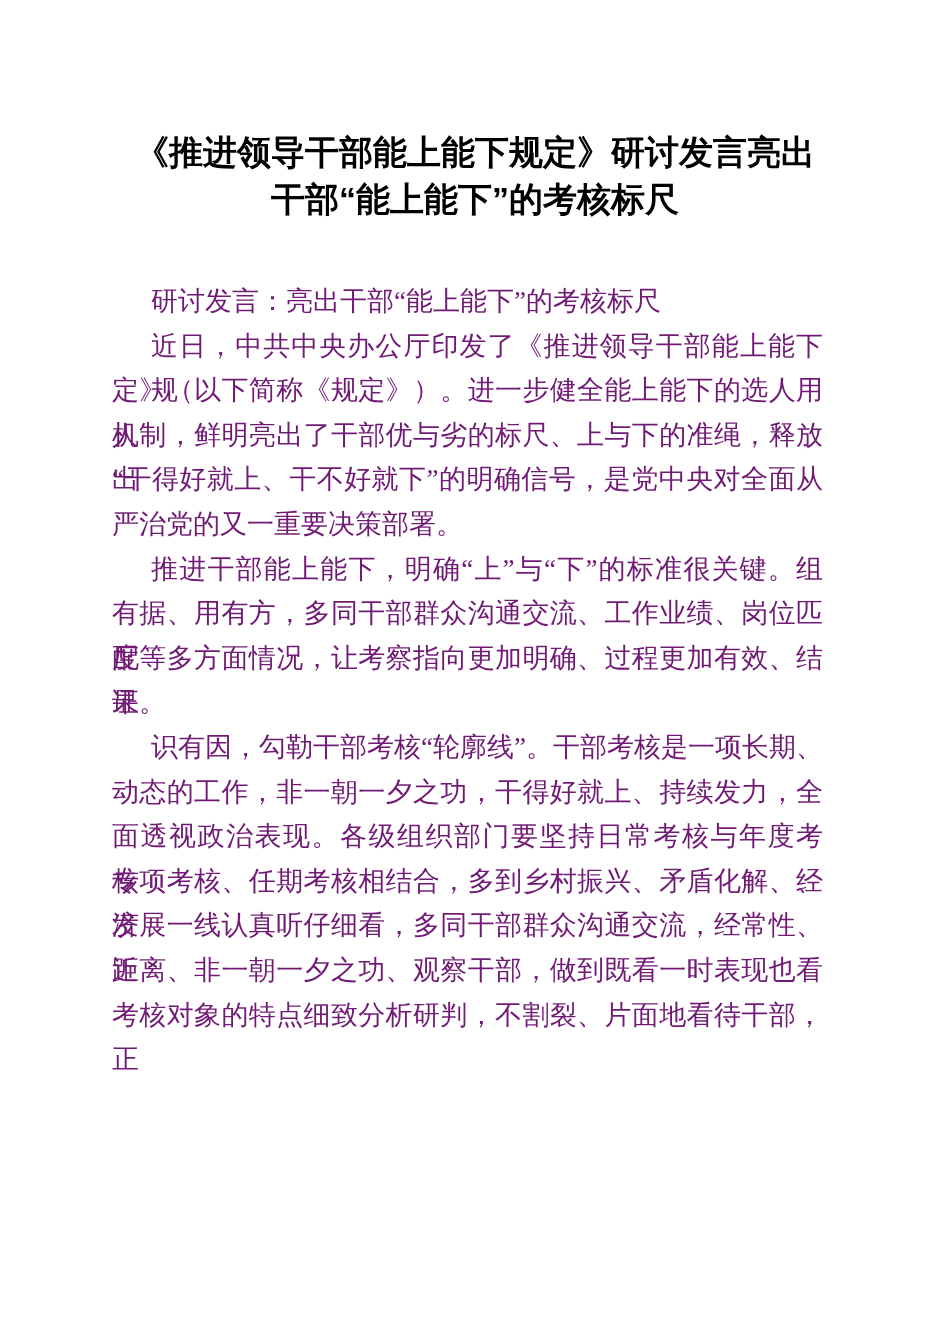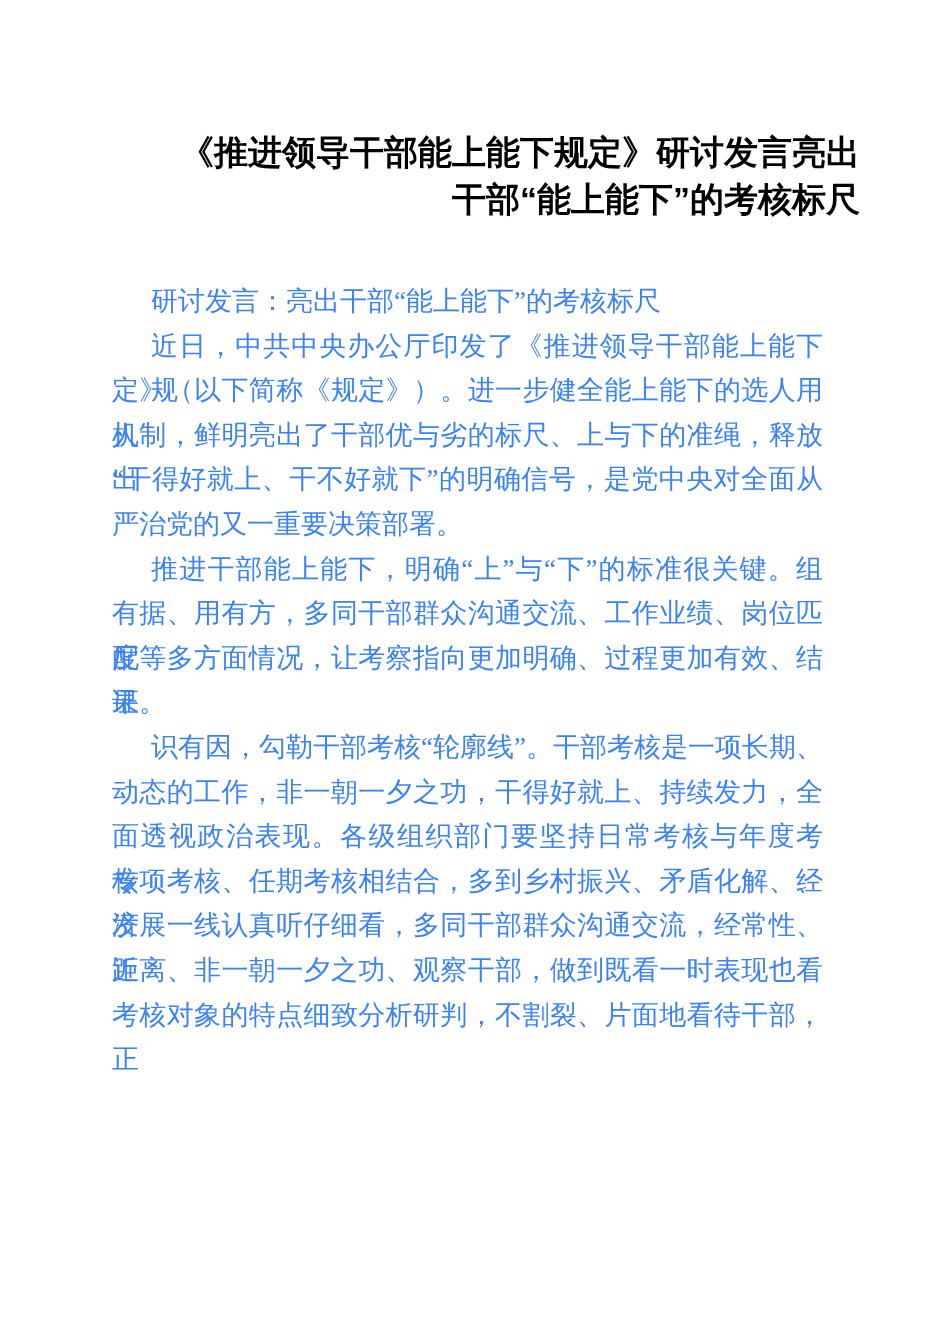--- a/index.html
+++ b/index.html
@@ -13,41 +13,41 @@
     height: 1344px;
     background: #ffffff;
     overflow: hidden;
     color: #000000;
   }
   .doc-title {
     position: absolute;
     top: 129px;
     left: 90px;
     width: 770px;
-    text-align: right;
+    text-align: center;
     font-family: "Liberation Sans", sans-serif;
     font-weight: bold;
     font-size: 34px;
     line-height: 47px;
     color: #000000;
     letter-spacing: 0px;
   }
   .title-line {
     display: block;
     white-space: nowrap;
   }
   .doc-body {
     position: absolute;
     top: 279px;
     left: 112px;
     width: 711px;
     font-family: "Liberation Serif", serif;
     font-weight: 400;
     font-size: 27px;
-    color: #3b82f6;
+    color: #701a75;
   }
   .body-line {
     display: block;
     height: 44.6px;
     line-height: 44.6px;
     white-space: nowrap;
     text-align: left;
     overflow: visible;
   }
   .body-line.fill {

